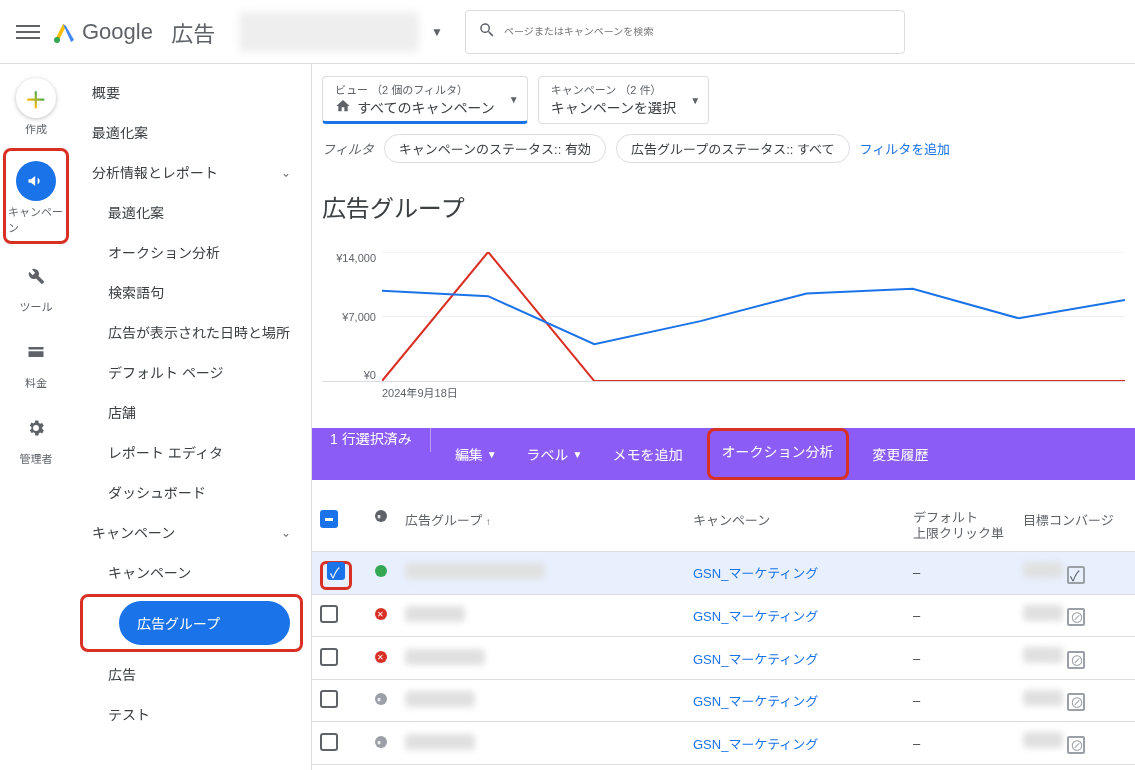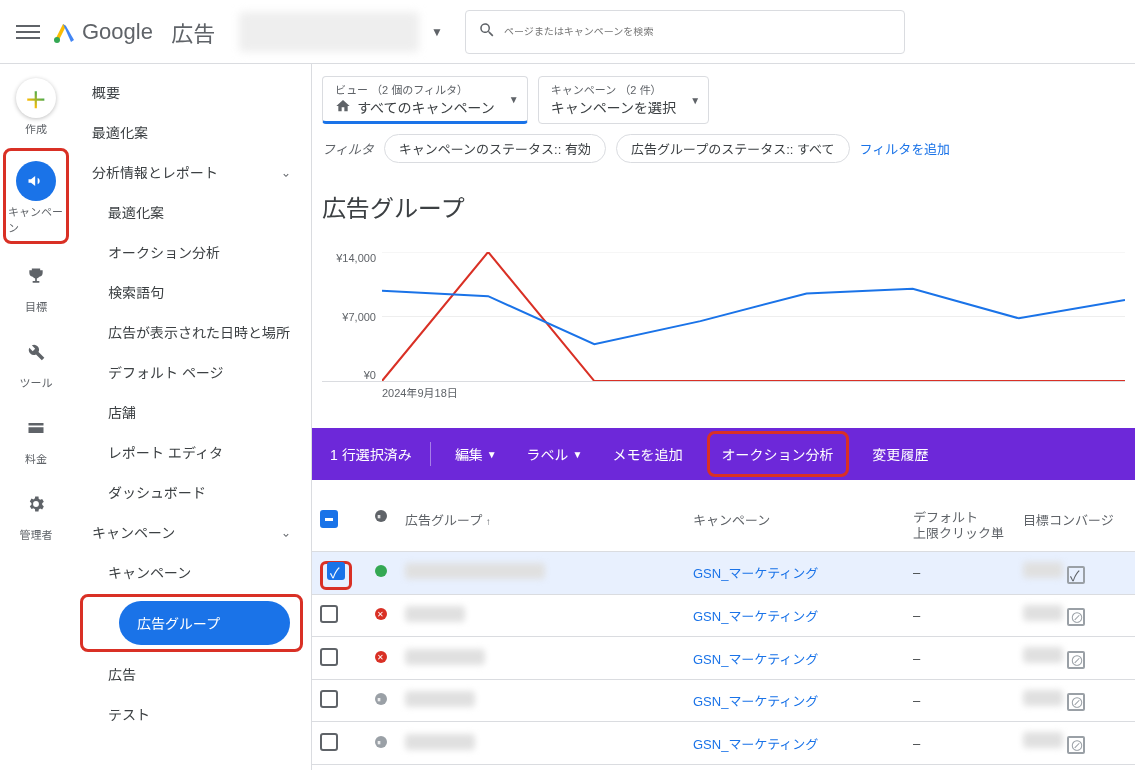--- a/index.html
+++ b/index.html
@@ -57,21 +57,21 @@
 
   
   .chart-wrap { padding: 0 10px 10px 10px; }
   .chart { position:relative; height:130px; border-bottom:1px solid #dadce0; }
   .chart .ylabels { position:absolute; left:0; top:0; bottom:0; width:60px; display:flex; flex-direction:column; justify-content:space-between; align-items:flex-end; font-size:11px; color:#5f6368; padding-right:6px; }
   .chart-area { position:absolute; left:60px; right:0; top:0; bottom:0; }
   .chart svg { width:100%; height:100%; }
   .xlabel { font-size:11px; color:#5f6368; padding: 2px 0 0 60px; }
 
   
-  .sel-bar { background:#6d28d9; color:#fff; height:52px; display:flex; align-items:center; gap:18px; padding:0 18px; font-size:14px; margin-top:18px;}
+  .sel-bar { background:#8b5cf6; color:#fff; height:52px; display:flex; gap:18px; padding:0 18px; font-size:14px; margin-top:18px;}
   .sel-sep { width:1px; height:24px; background:rgba(255,255,255,0.4);}
   .sel-btn { display:flex; align-items:center; gap:4px; cursor:pointer; padding:4px 6px;}
   .sel-caret { font-size:10px; }
   .sel-hl { border:3px solid #d93025; border-radius:8px; padding:6px 6px;}
 
   
   .tbl { width:100%; border-collapse:collapse; table-layout:fixed;margin-top:20px; }
   .tbl th, .tbl td { border-bottom:1px solid #dadce0; font-size:13px; color:#3c4043; padding: 10px 8px; text-align:left; }
   .tbl th { color:#5f6368; font-weight:400; vertical-align:top; }
   .col-cb   { width:55px;  text-align:center;}
@@ -147,28 +147,20 @@
     <div class="rail-camp-hl">
       <div class="rail-item rail-camp">
         <span class="rail-icon">
           <svg viewBox="0 0 24 24">
               <path d="M3 10v4h3l5 4V6L6 10H3zm13.5 2a4.5 4.5 0 0 0-2.5-4v8a4.5 4.5 0 0 0 2.5-4z"></path>
             </svg>
         </span>
         <span>キャンペーン</span>
       </div>
     </div>
-    <div class="rail-item rail-goal">
-      <span class="rail-icon">
-        <svg viewBox="0 0 24 24">
-            <path d="M7 3v2H4v3a5 5 0 0 0 4 4.9A5 5 0 0 0 11 15v3H8v2h8v-2h-3v-3a5 5 0 0 0 3-2.1A5 5 0 0 0 20 8V5h-3V3H7z"></path>
-          </svg>
-      </span>
-      <span>目標</span>
-    </div>
     <div class="rail-item rail-tool">
       <span class="rail-icon">
         <svg viewBox="0 0 24 24">
             <path d="M22 19l-7-7a6 6 0 0 0-8-8L11 8l-3 3-4-4a6 6 0 0 0 8 8l7 7 3-3z"></path>
           </svg>
       </span>
       <span>ツール</span>
     </div>
     <div class="rail-item rail-bill">
       <span class="rail-icon">

